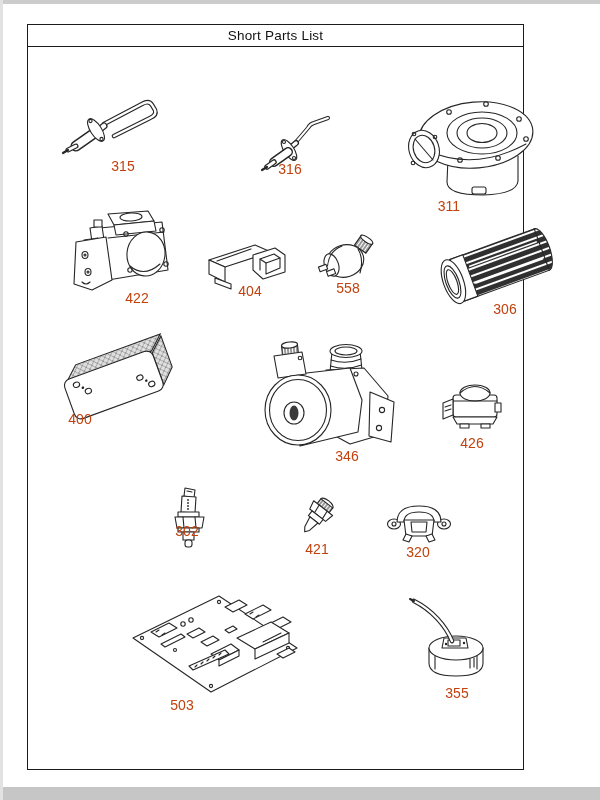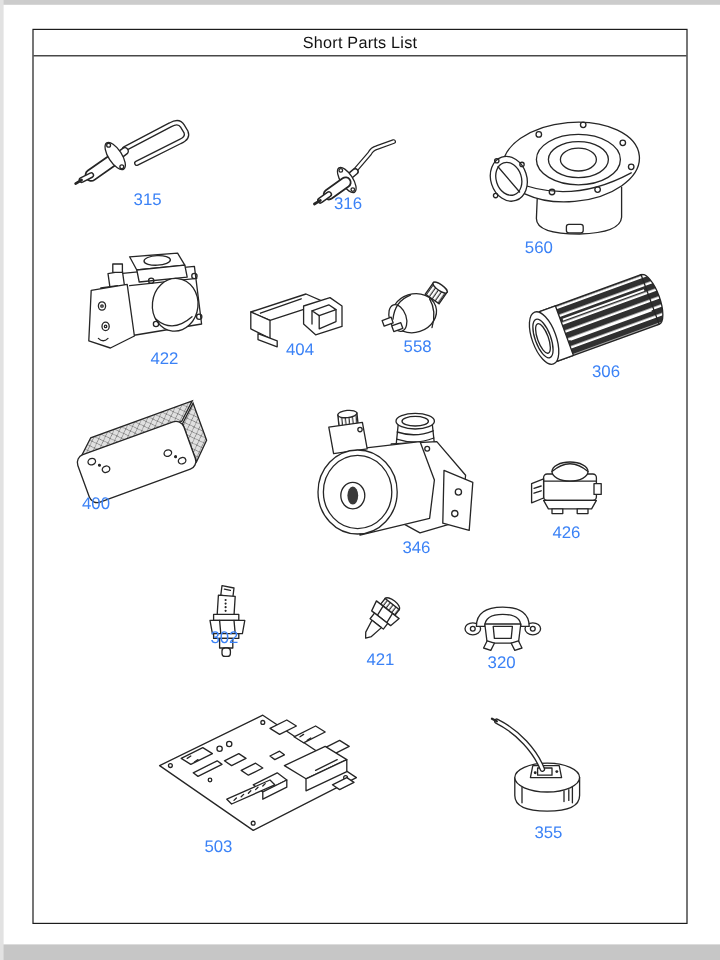--- a/index.html
+++ b/index.html
@@ -5,33 +5,33 @@
   html,body{margin:0;padding:0}
   body{
     width:600px;height:800px;position:relative;overflow:hidden;
     background:#ffffff;font-family:"Liberation Sans",sans-serif;color:#111;
   }
   .edge{position:absolute;background:#cccccc}
   .edge-top{left:0;top:0;width:600px;height:4px}
   .edge-bottom{left:0;top:787px;width:600px;height:13px;background:#c6c6c6}
   .edge-left{left:0;top:0;width:3px;height:800px;background:#e2e2e2}
   .frame{
-    position:absolute;left:27px;top:24px;width:546px;height:746px;
+    position:absolute;left:27px;top:24px;width:497px;height:746px;
     border:1.4px solid #1c1c1c;box-sizing:border-box;background:#fff;
   }
   .titlebar{
     position:absolute;left:0;top:0;right:0;height:21px;
     border-bottom:1.4px solid #1c1c1c;
     display:flex;align-items:center;justify-content:center;
     font-size:13.5px;letter-spacing:.2px;color:#111;
   }
   .part{position:absolute;line-height:0}
   .plabel{
     position:absolute;transform:translateX(-50%);
-    font-size:14px;color:#3b82f6;white-space:nowrap;line-height:1;
+    font-size:14px;color:#c2410c;white-space:nowrap;line-height:1;
   }
   
   .s{fill:none;stroke:#262626;stroke-width:1.1;stroke-linecap:round;stroke-linejoin:round}
   .f{fill:#ffffff;stroke:#262626;stroke-width:1.1;stroke-linecap:round;stroke-linejoin:round}
   .tk{fill:none;stroke:#262626;stroke-linecap:round}
   .tw{fill:none;stroke:#ffffff;stroke-linecap:round}
 </style>
 </head>
 <body>
 
@@ -115,21 +115,21 @@
       <circle class="s" cx="58" cy="68" r="2.3"></circle>
     </g>
     <ellipse class="f" cx="22" cy="57" rx="15" ry="19" transform="rotate(-18 22 57)"></ellipse>
     <ellipse class="s" cx="22" cy="57" rx="10.5" ry="14" transform="rotate(-18 22 57)"></ellipse>
     <line class="s" x1="13" y1="47" x2="31" y2="68"></line>
     <circle class="s" cx="12" cy="42" r="1.8"></circle>
     <circle class="s" cx="33" cy="45" r="1.8"></circle>
     <circle class="s" cx="11" cy="71" r="1.8"></circle>
   </svg>
 </div>
-<span class="plabel" style="left:449px;top:199px">560</span>
+<span class="plabel" style="left:449px;top:199px">311</span>
 
 <div class="part" style="left:68px;top:208px">
   <svg width="118" height="88" viewBox="0 0 118 88">
     <polygon class="f" points="32,20 94,14 100,62 40,72"></polygon>
     <polygon class="f" points="40,6 80,3 86,13 46,17"></polygon>
     <ellipse class="s" cx="63" cy="9" rx="11" ry="4" transform="rotate(-3 63 9)"></ellipse>
     <polygon class="f" points="46,17 86,13 88,23 48,27"></polygon>
     <polygon class="f" points="22,20 34,18 36,32 24,34"></polygon>
     <polygon class="f" points="16,32 30,30 32,42 18,44"></polygon>
     <rect class="f" x="26" y="12" width="8" height="7"></rect>

